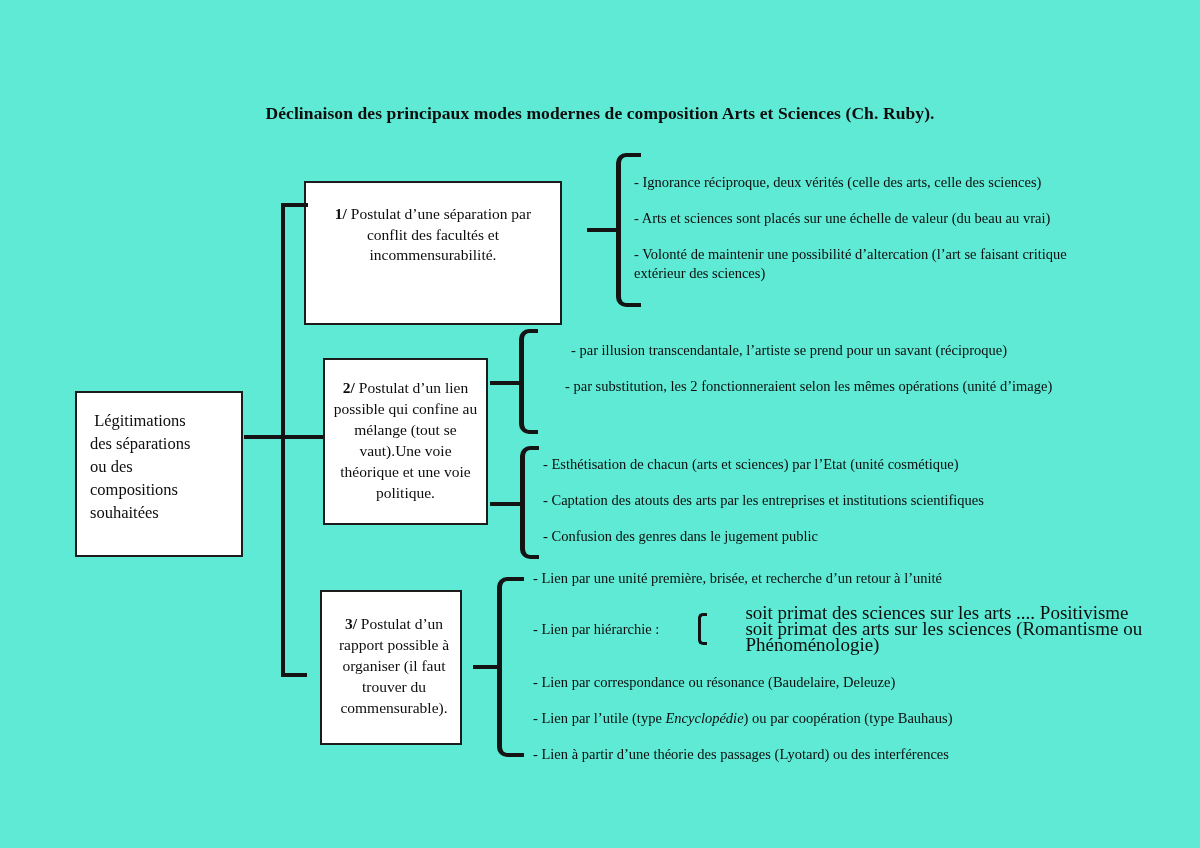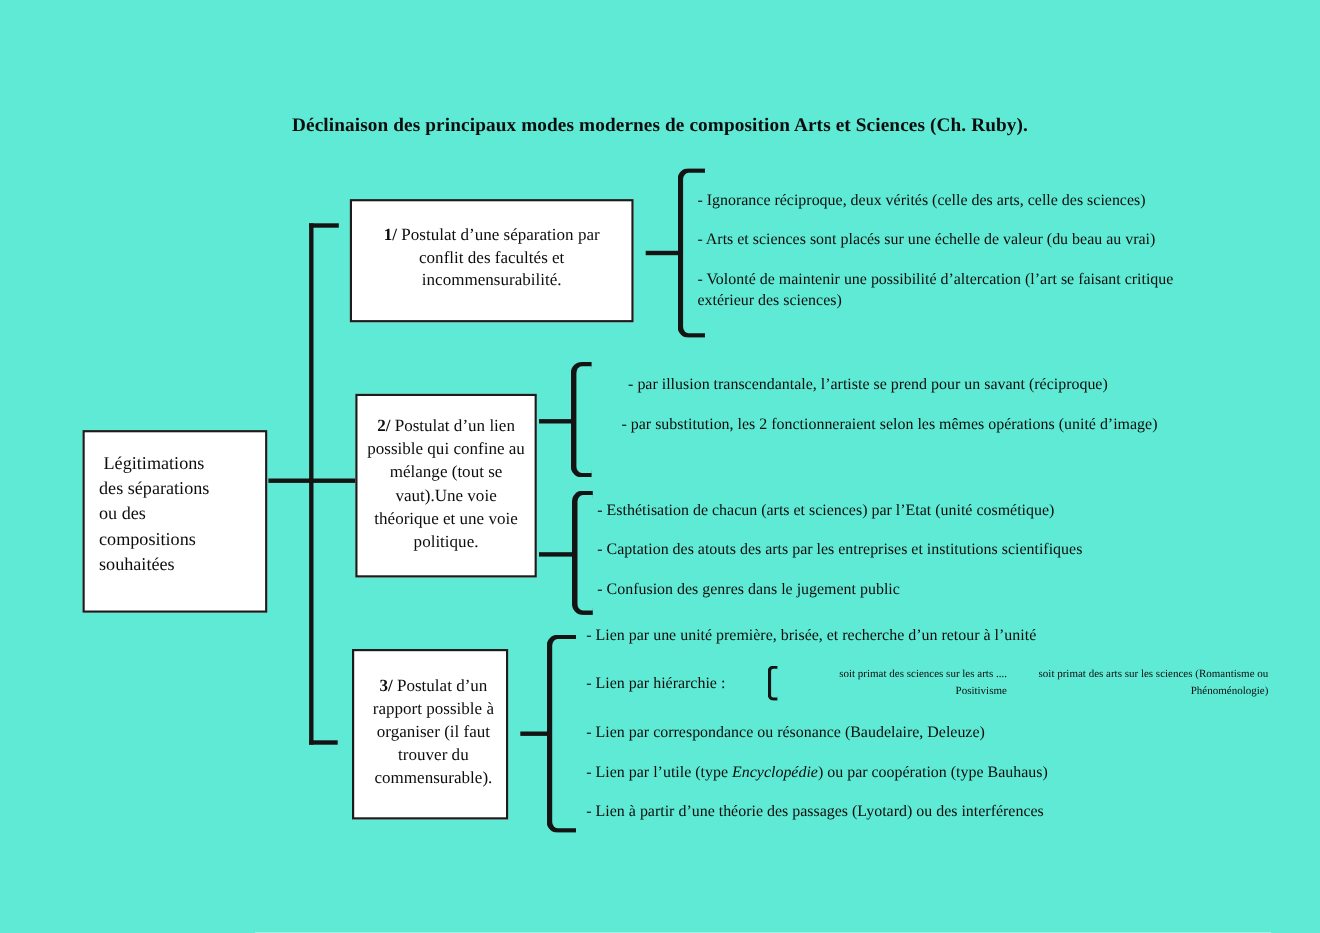--- a/index.html
+++ b/index.html
@@ -14,21 +14,21 @@
   }
   .box{
     position:absolute;border:2px solid #1c1c1c;background:#ffffff;
     box-sizing:border-box;font-size:15.5px;line-height:20.5px;
   }
   .root-box{
     left:75px;top:347px;width:168px;height:166px;
     padding:16px 6px 0 13px;font-size:16.5px;line-height:23px;
     white-space:pre-wrap;text-align:left;margin-top:44px;
   }
-  .box1{left:318px;top:181px;width:258px;height:112px;padding:21px 8px 0 8px;text-align:center;}
+  .box1{left:304px;top:181px;width:258px;height:144px;padding:21px 8px 0 8px;text-align:center;}
   .box2{left:323px;top:358px;width:165px;height:167px;padding:17px 5px 0 5px;text-align:center;line-height:21px;}
   .box3{left:320px;top:590px;width:142px;height:155px;padding:21px 4px 0 10px;text-align:center;line-height:21px;}
   .box b{font-weight:bold;}
   .line{position:absolute;background:#141414;}
   .bracket{
     position:absolute;box-sizing:border-box;background:transparent;
     border-left:5px solid #141414;border-top:4px solid #141414;border-bottom:4px solid #141414;
     border-radius:10px 0 0 10px;
   }
   .bracket-1{left:616px;top:153px;width:25px;height:154px;}
@@ -43,21 +43,21 @@
   .bullet{line-height:19px;margin:0 0 17px 0;}
   .bullet.two-line{margin-bottom:0;}
   .indent-sm{padding-left:6px;}
   .hier-row{display:flex;align-items:center;margin:0 0 20px 0;gap:32px;}
   .hier-row .hier-label{white-space:nowrap;margin-right:7px;}
   .mini-brace{
     display:inline-block;box-sizing:border-box;width:9px;height:32px;flex:0 0 9px;
     border-left:3px solid #141414;border-top:3px solid #141414;border-bottom:3px solid #141414;
     border-radius:5px 0 0 5px;margin-right:6px;
   }
-  .hier-opts{display:flex;flex-direction:row;font-size:10px;line-height:16px;text-align:right;}
+  .hier-opts{display:flex;flex-direction:column;font-size:19px;line-height:16px;}
   .italic{font-style:italic;}
 </style>
 </head>
 <body>
 
 <div class="canvas">
 
   <h1 class="title">Déclinaison des principaux modes modernes de composition Arts et Sciences (Ch. Ruby).</h1>
 
   <div class="box root-box"><span> Légitimations

